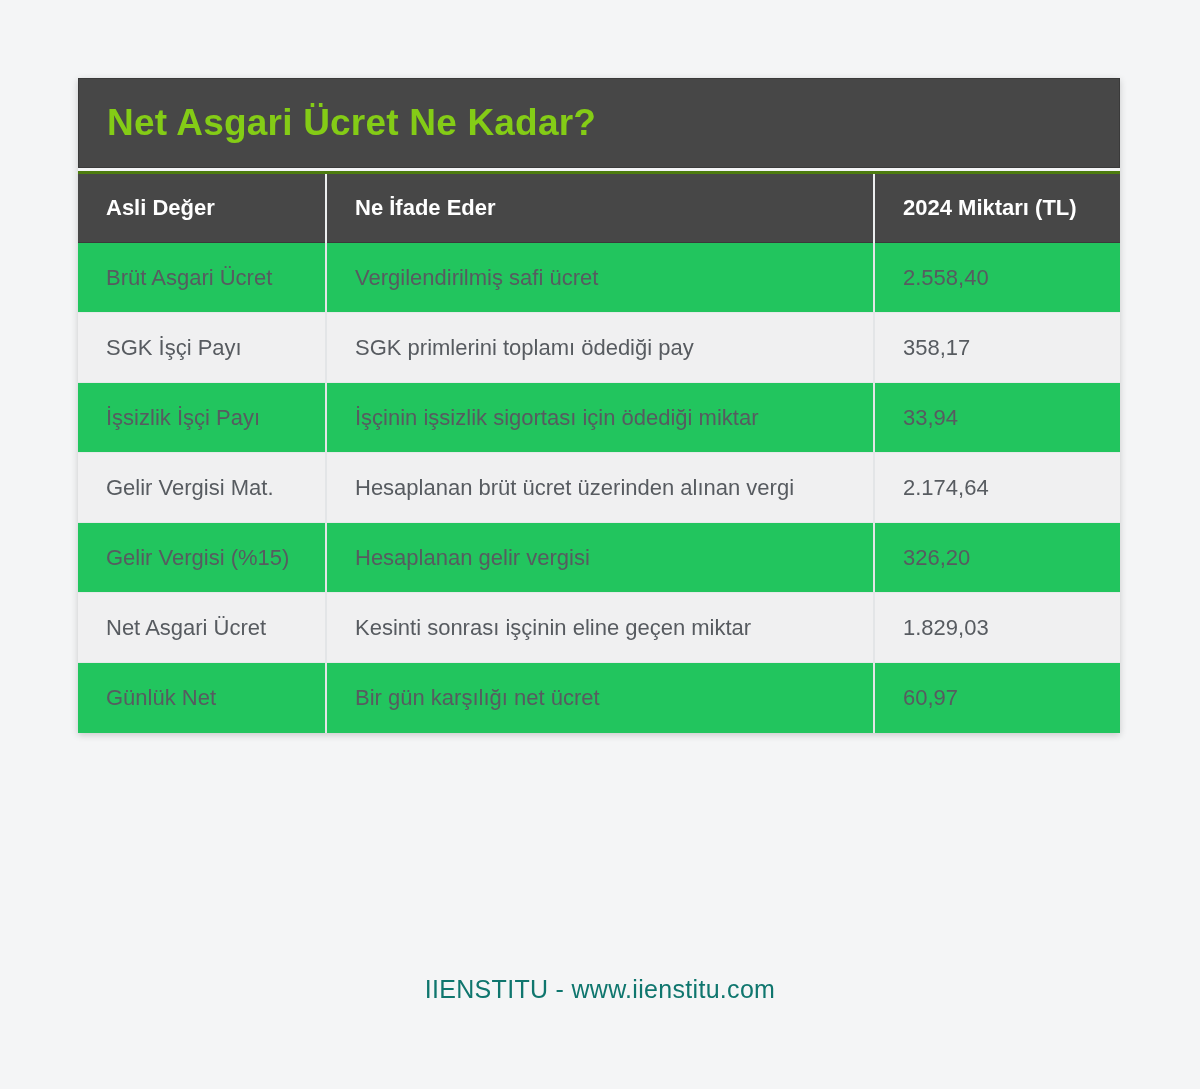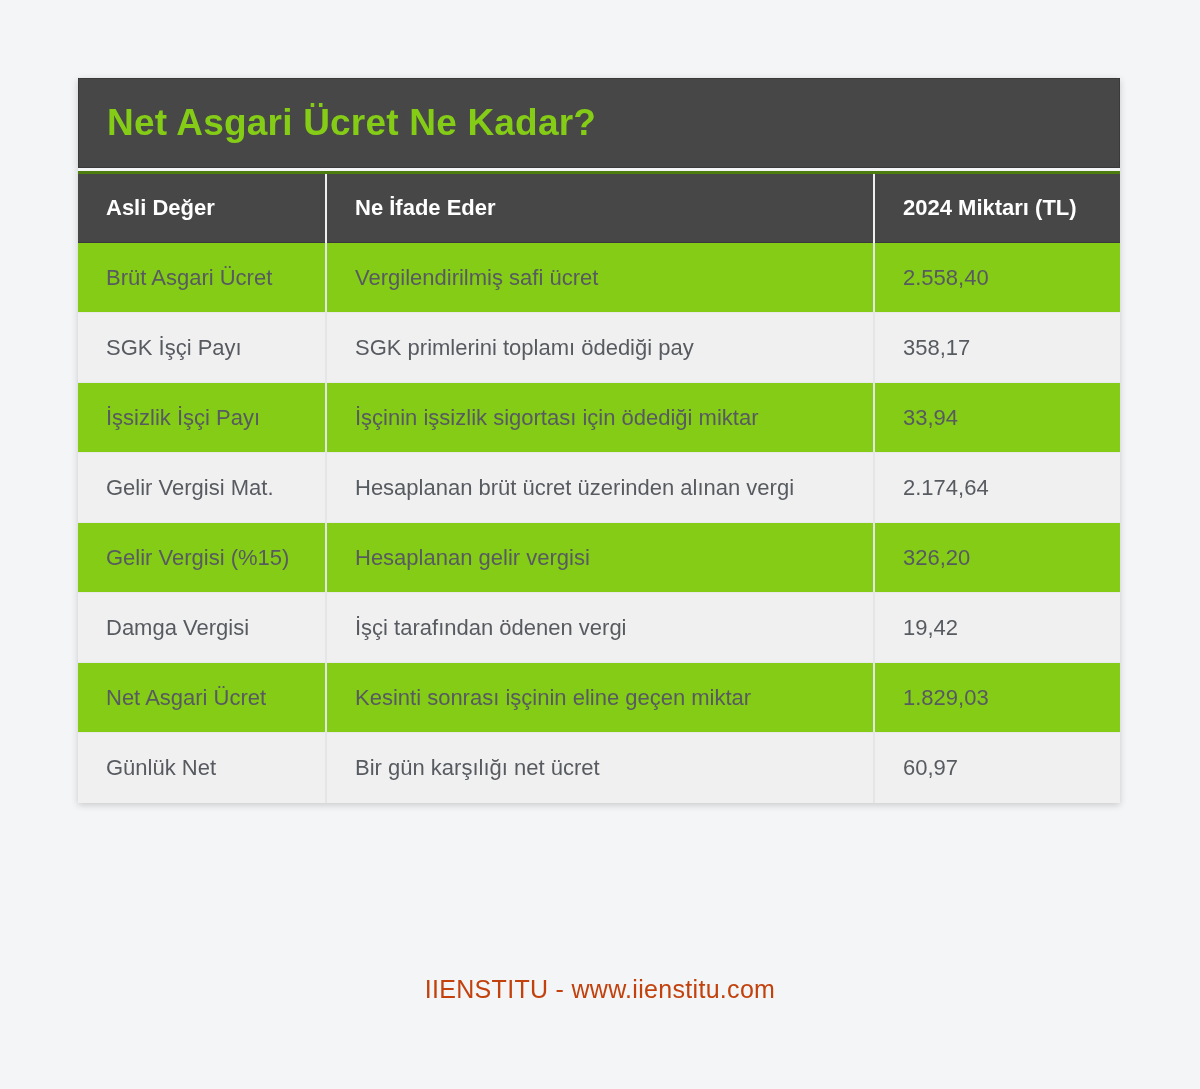--- a/index.html
+++ b/index.html
@@ -62,32 +62,32 @@
 
   tbody td {
     height: 70px;
     padding-left: 28px;
     font-size: 22px;
     color: #575b60;
     text-align: left;
     vertical-align: middle;
   }
   tbody td + td { border-left: 2px solid #e3e5e7; }
-  tbody tr { background: #84cc16; border-top: 1px solid #e7e9ea; }
+  tbody tr { background: #22c55e; border-top: 1px solid #e7e9ea; }
   tbody tr:first-child { border-top: none; }
   tbody tr:nth-child(even) { background: #f0f0f1; }
 
   .footer {
     position: absolute;
     top: 975px;
     left: 0;
     width: 1200px;
     text-align: center;
     font-size: 25px;
-    color: #c2410c;
+    color: #0f766e;
     letter-spacing: 0.3px;
   }
 </style>
 </head>
 <body>
 
 <div class="card">
   <div class="title-bar">
     <h1>Net Asgari Ücret Ne Kadar?</h1>
   </div>
@@ -125,25 +125,20 @@
           <td>Gelir Vergisi Mat.</td>
           <td>Hesaplanan brüt ücret üzerinden alınan vergi</td>
           <td>2.174,64</td>
         </tr>
         <tr>
           <td>Gelir Vergisi (%15)</td>
           <td>Hesaplanan gelir vergisi</td>
           <td>326,20</td>
         </tr>
         <tr>
-          <td>Damga Vergisi</td>
-          <td>İşçi tarafından ödenen vergi</td>
-          <td>19,42</td>
-        </tr>
-        <tr>
           <td>Net Asgari Ücret</td>
           <td>Kesinti sonrası işçinin eline geçen miktar</td>
           <td>1.829,03</td>
         </tr>
         <tr>
           <td>Günlük Net</td>
           <td>Bir gün karşılığı net ücret</td>
           <td>60,97</td>
         </tr>
       </tbody>

